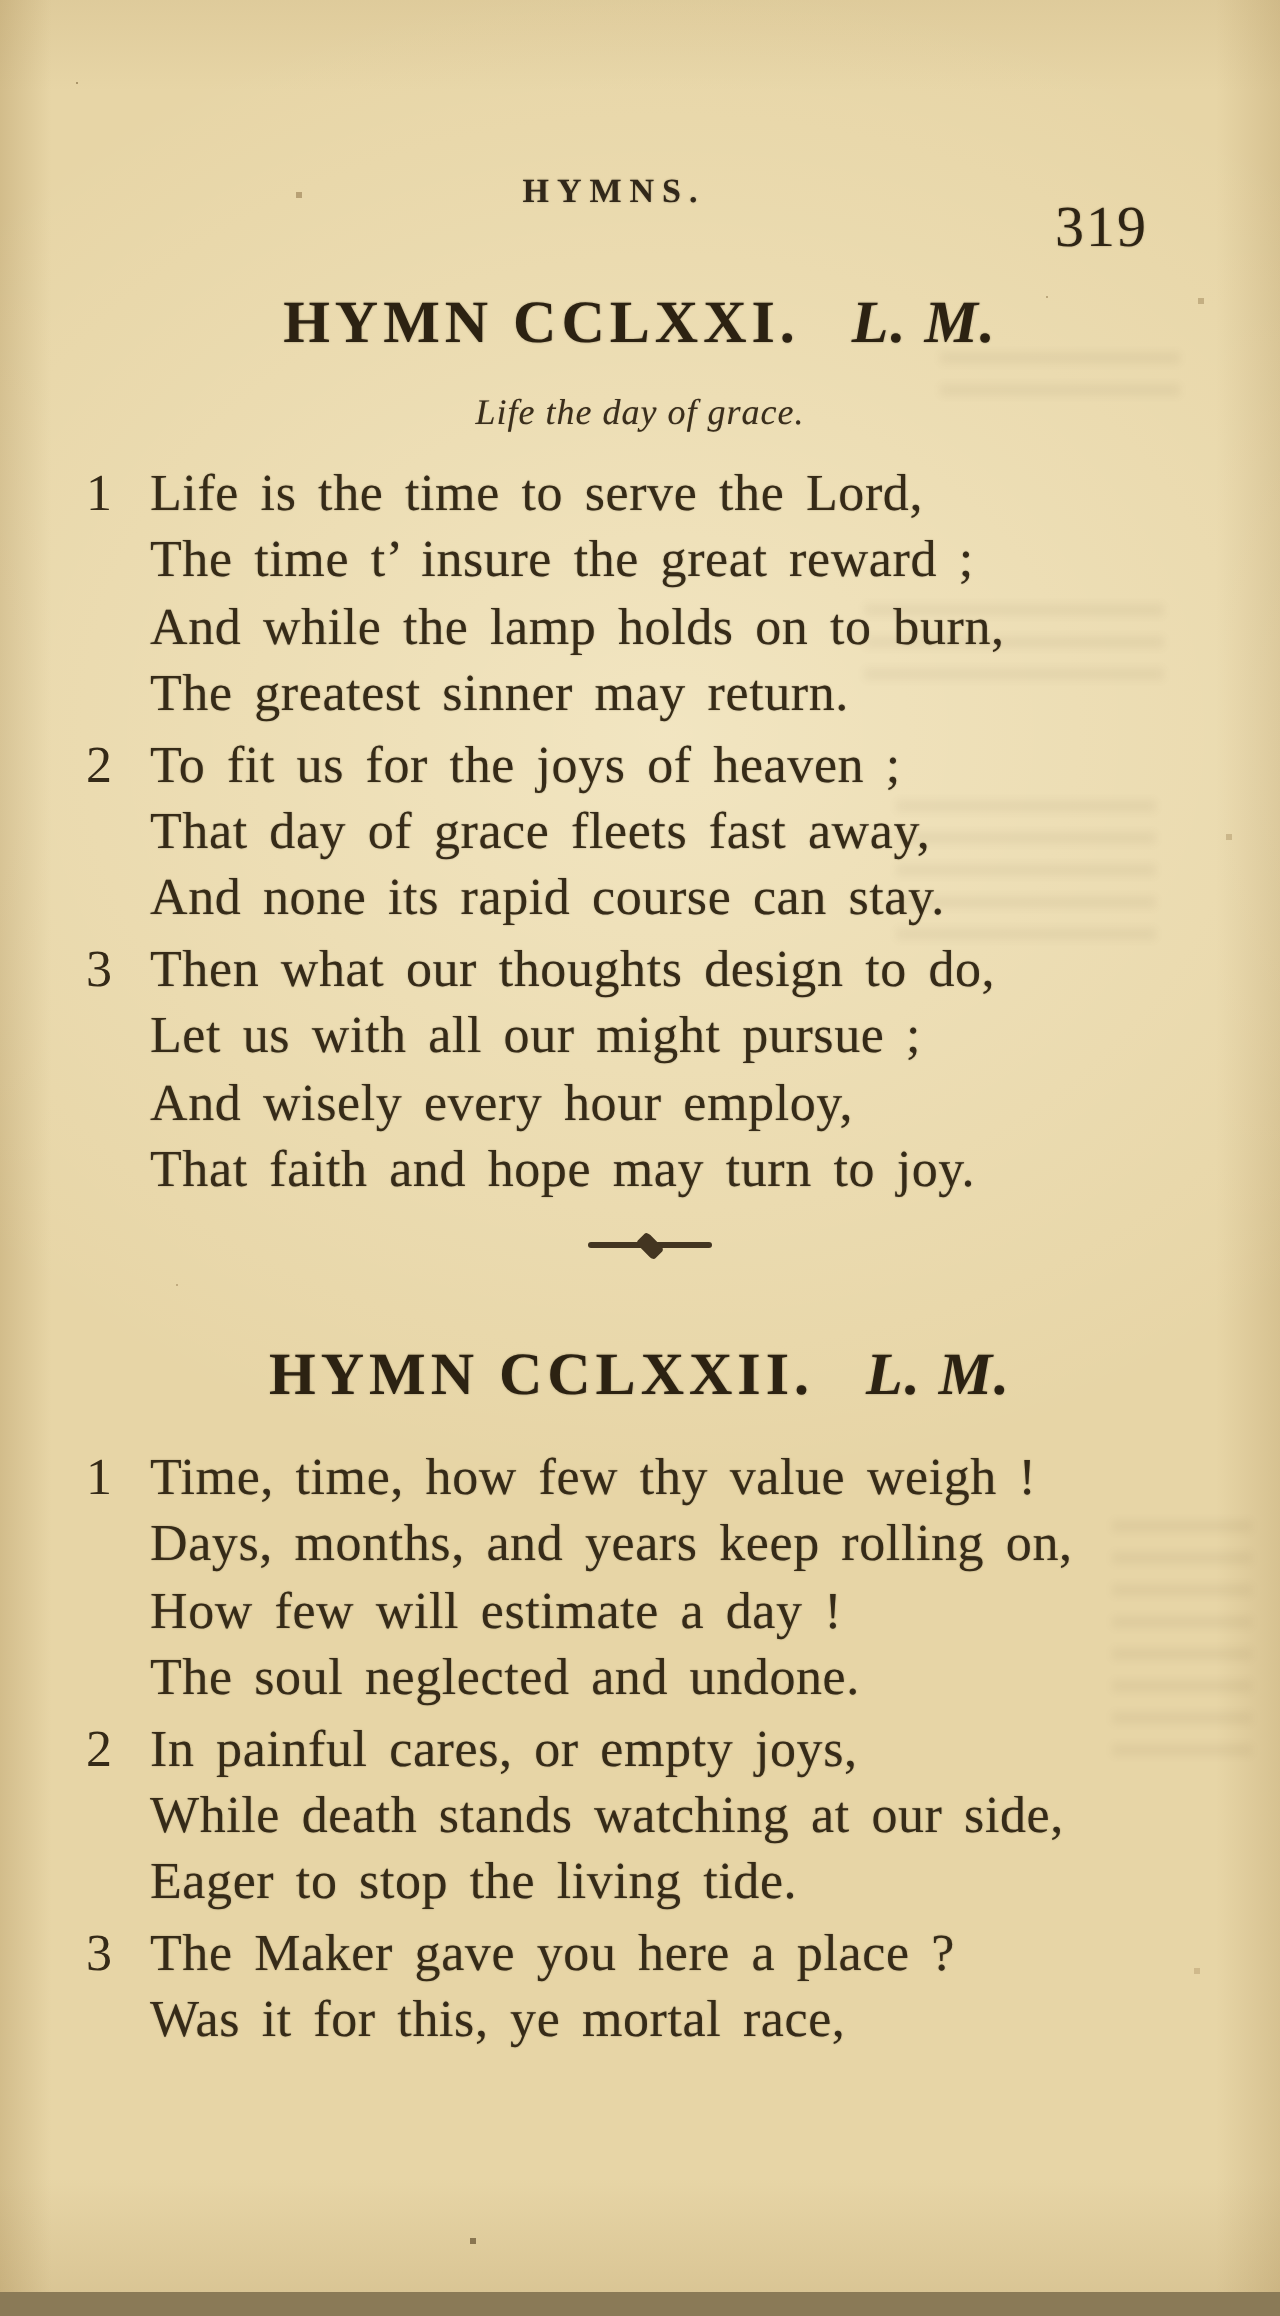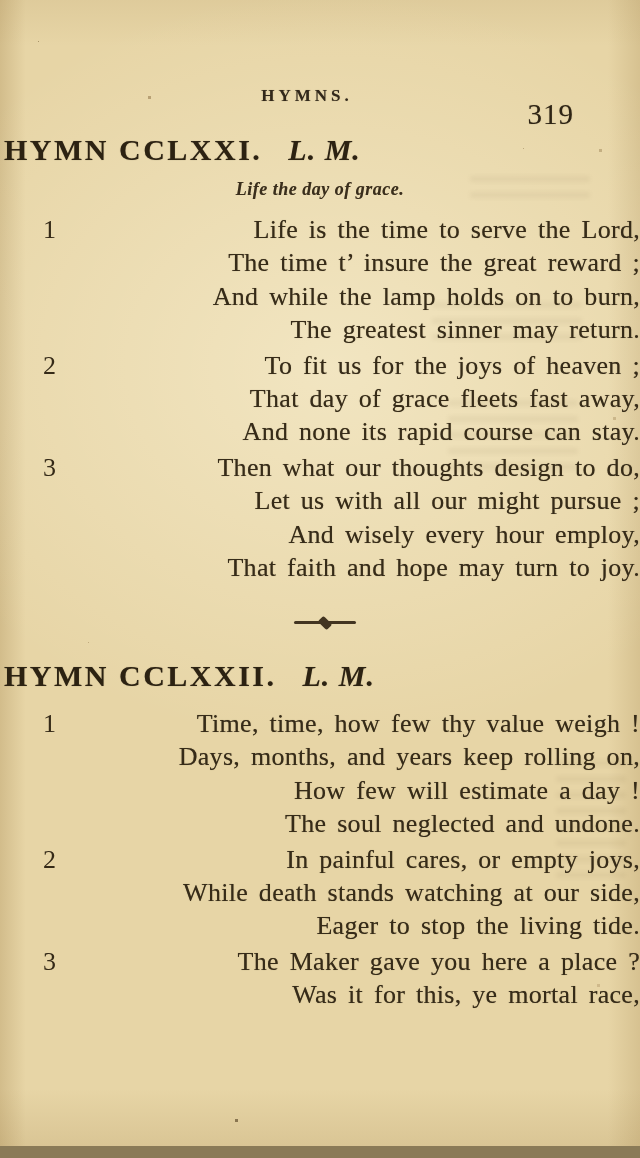--- a/index.html
+++ b/index.html
@@ -29,49 +29,48 @@
     font-size:29px;letter-spacing:1px;
     color:#2e2414;
     text-shadow:0 0 1px rgba(50,38,20,0.35);
     margin-top:20px;
   }
   
   .hymn{position:absolute;left:0;right:0;}
   .hymn-1{top:127px;}
   .hymn-2{top:653px;}
   .hymn-title{
-    margin:4px;
+    margin:16px;text-align:center;
     font-size:30px;font-weight:bold;letter-spacing:2.5px;
     line-height:37px;color:#2c2212;
     text-shadow:0 0 1px rgba(44,34,18,0.4);
   }
   .hymn-title .meter{
     font-style:italic;font-weight:bold;letter-spacing:1px;
     margin-left:16px;
   }
   .hymn-subtitle{
     margin-top:11px;text-align:center;
-    font-style:italic;font-weight:bold;
+    font-style:italic;font-weight:normal;
     font-size:18px;letter-spacing:0.5px;
     color:#3a2e1c;
     text-shadow:0 0 0.5px rgba(58,46,28,0.4);
   }
   .verses{margin-top:13px;}
   .verse{position:relative;padding-left:75px;margin-bottom:2px;}
   .verse-number{
     position:absolute;left:43px;top:0;
     font-size:26px;line-height:33.4px;
   }
   .verse-line{
     font-size:26px;line-height:33.4px;
     letter-spacing:0.3px;word-spacing:4px;
     white-space:nowrap;
     color:#362b18;
     text-shadow:0 0 0.7px rgba(54,43,24,0.55);
-    text-align:right;
   }
   
   .divider{
     position:absolute;top:621px;left:294px;
     width:62px;height:3px;border-radius:2px;
     background:#433521;
   }
   .divider::after{
     content:'';position:absolute;left:50%;top:50%;
     width:10px;height:10px;border-radius:2px;

